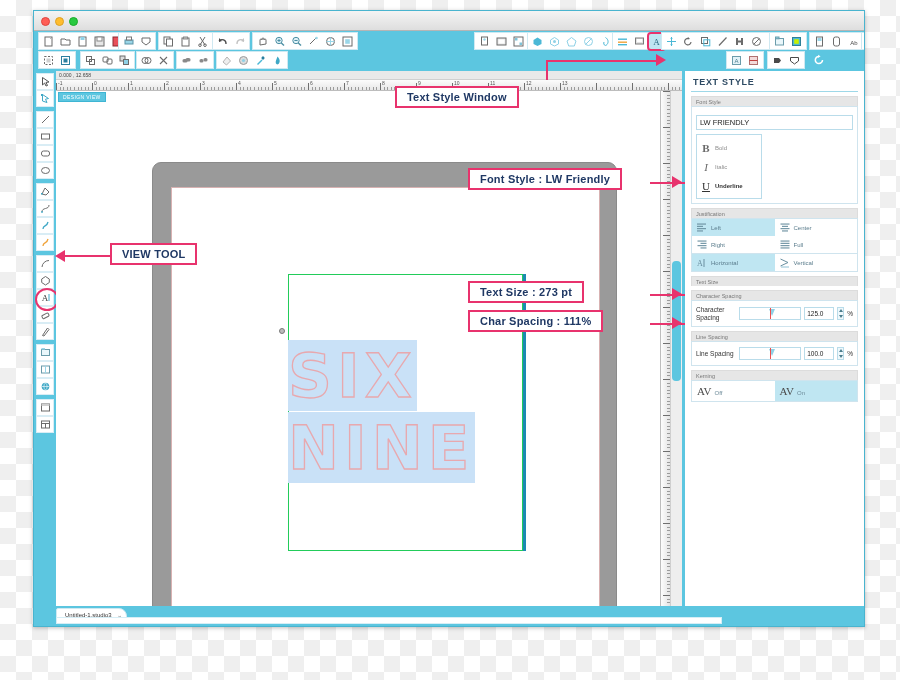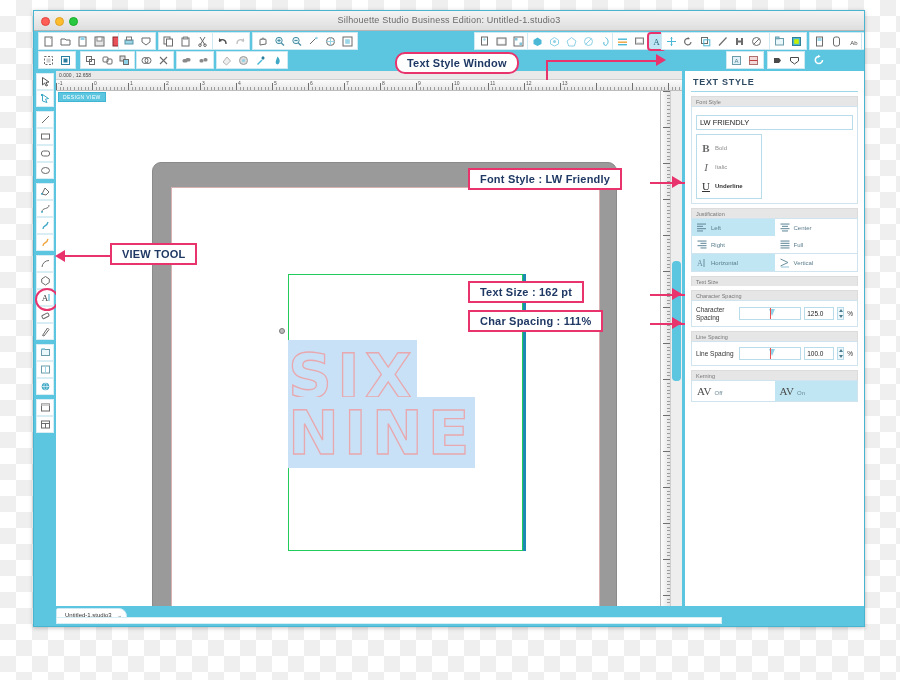--- a/index.html
+++ b/index.html
@@ -339,21 +339,20 @@
 <body>
 
 <div id="backdrop"></div>
 
 <div id="app">
 
   <div id="titlebar">
     <div class="traffic tl-red"></div>
     <div class="traffic tl-yellow"></div>
     <div class="traffic tl-green"></div>
-    <div id="title-text">Silhouette Studio Business Edition: Untitled-1.studio3</div>
   </div>
 
   <div id="toolbar-area">
 
     <div class="tb-row r1">
 
       <div class="tb-group" style="left:4px;">
         <div class="ticon">
             <svg width="11" height="11">
               <rect x="2" y="1" width="7" height="9" fill="#fff" stroke="#6b6b6b"></rect>
@@ -1072,21 +1071,21 @@
         <div id="mat">
           <svg id="mat-arrow" width="24" height="18" style="position:absolute;left:50%;top:6px;transform:translateX(-50%);">
             <path d="M12 0 L22 10 H17 V18 H7 V10 H2 Z" fill="#000"></path>
           </svg>
           <div id="page">
             <div id="textobj">
               <div id="sel-box"></div>
               <div id="sel-right-bar"></div>
               <div id="sel-handle"></div>
               <div class="tline" style="top:69px;"><span class="ch">S</span><span class="ch">I</span><span class="ch">X</span></div>
-              <div class="tline" style="top:126px;"><span class="ch">N</span><span class="ch">I</span><span class="ch">N</span><span class="ch">E</span></div>
+              <div class="tline" style="top:141px;"><span class="ch">N</span><span class="ch">I</span><span class="ch">N</span><span class="ch">E</span></div>
             </div>
           </div>
         </div>
       </div>
 
       <div id="vruler">
           <div class="vtick maj" style="top: 0px;"></div>
           <div class="vtick min" style="top: 3.6px;"></div>
           <div class="vtick min" style="top: 7.2px;"></div>
           <div class="vtick min" style="top: 10.8px;"></div>
@@ -1377,30 +1376,30 @@
 
   <div id="bottom">
     <div id="doc-tab">
       <span>Untitled-1.studio3</span>
       <span class="tclose">✕</span>
     </div>
     <div id="status-strip"></div>
   </div>
 </div>
 
-<div class="anno" style="left:395px; top:52px;border-radius:10px;">Text Style Window</div>
+<div class="anno" style="left:395px; top:86px;">Text Style Window</div>
 <div class="aline ah" style="left:548px; top:60px; width:110px;"></div>
 <div class="aline av" style="left:546px; top:60px; height:20px;"></div>
 <div class="arrow-r" style="left:656px; top:54px;"></div>
 
 <div class="anno" style="left:468px; top:168px;">Font Style : LW Friendly</div>
 <div class="aline ah" style="left:650px; top:182px; width:35px;"></div>
 <div class="arrow-r" style="left:672px; top:176px;"></div>
 
-<div class="anno" style="left:468px; top:281px;">Text Size : 162 pt</div>
+<div class="anno" style="left:468px; top:281px;">Text Size : 273 pt</div>
 <div class="aline ah" style="left:650px; top:294px; width:35px;"></div>
 <div class="arrow-r" style="left:672px; top:288px;"></div>
 
 <div class="anno" style="left:468px; top:310px;">Char Spacing : 111%</div>
 <div class="aline ah" style="left:650px; top:323px; width:35px;"></div>
 <div class="arrow-r" style="left:672px; top:317px;"></div>
 
 <div class="anno" style="left:110px; top:243px;">VIEW TOOL</div>
 <div class="aline ah" style="left:62px; top:255px; width:48px;"></div>
 <div class="arrow-l" style="left:55px; top:250px;"></div>

